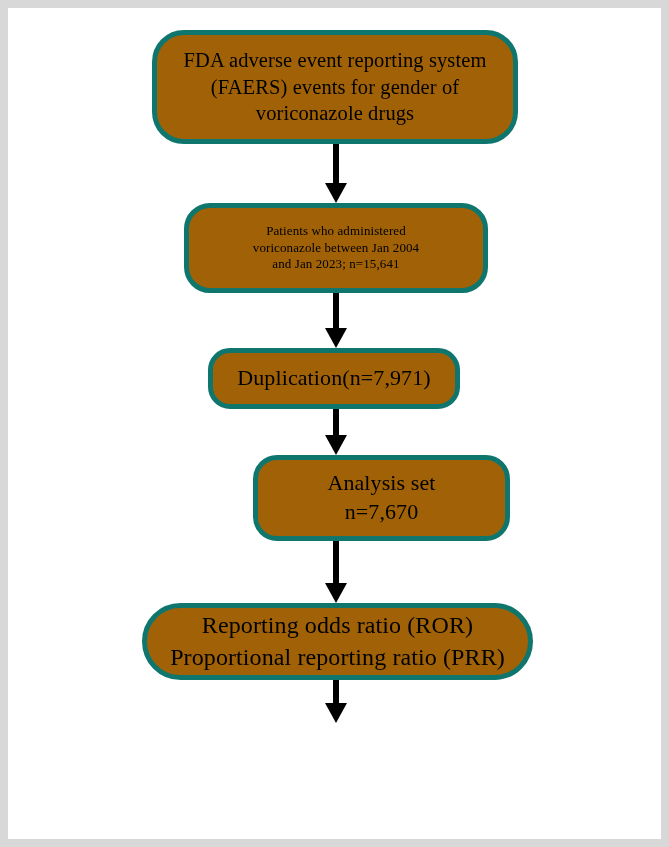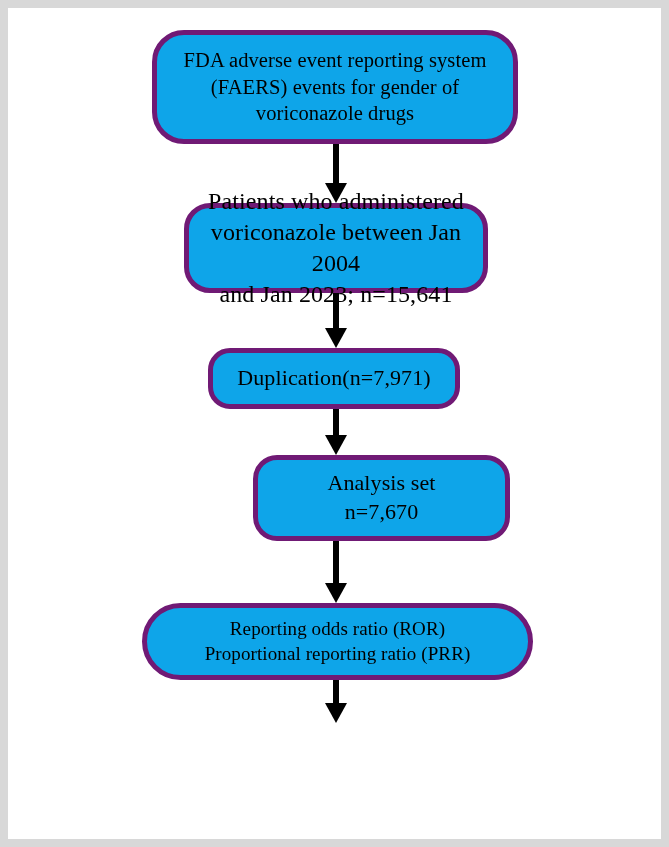--- a/index.html
+++ b/index.html
@@ -17,41 +17,41 @@
     position: absolute;
     left: 8px;
     top: 8px;
     width: 653px;
     height: 831px;
     background: #ffffff;
   }
   .node {
     position: absolute;
     box-sizing: border-box;
-    border: 5px solid #701a75;
-    background: #0ea5e9;
+    border: 5px solid #0f766e;
+    background: #a16207;
     display: flex;
     align-items: center;
     justify-content: center;
     text-align: center;
     color: #000000;
     line-height: 1.30;
     letter-spacing: 0.1px;
   }
   .node .txt {
     display: block;
     white-space: pre-line;
     padding: 0 6px;
   }
   
   #node-source   { left: 144px; top:  22px; width: 366px; height: 114px; border-radius: 32px; font-size: 20.5px; }
-  #node-patients { left: 176px; top: 195px; width: 304px; height:  90px; border-radius: 26px; font-size: 24px; }
+  #node-patients { left: 176px; top: 195px; width: 304px; height:  90px; border-radius: 26px; font-size: 13px; }
   #node-dup      { left: 200px; top: 340px; width: 252px; height:  61px; border-radius: 22px; font-size: 22px; }
   #node-analysis { left: 197px; top: 447px; width: 257px; height:  86px; border-radius: 24px; font-size: 22px; margin-left: 48px; }
-  #node-ratios   { left: 134px; top: 595px; width: 391px; height:  77px; border-radius: 40px; font-size: 19px; }
+  #node-ratios   { left: 134px; top: 595px; width: 391px; height:  77px; border-radius: 40px; font-size: 24px; }
   #node-subgroup { left: 212px; top: 715px; width: 232px; height:  88px; border-radius: 22px; font-size: 22px; }
 
   
   .arrow {
     position: absolute;
     width: 22px;
   }
   .arrow .stem {
     position: absolute;
     left: 8px;

